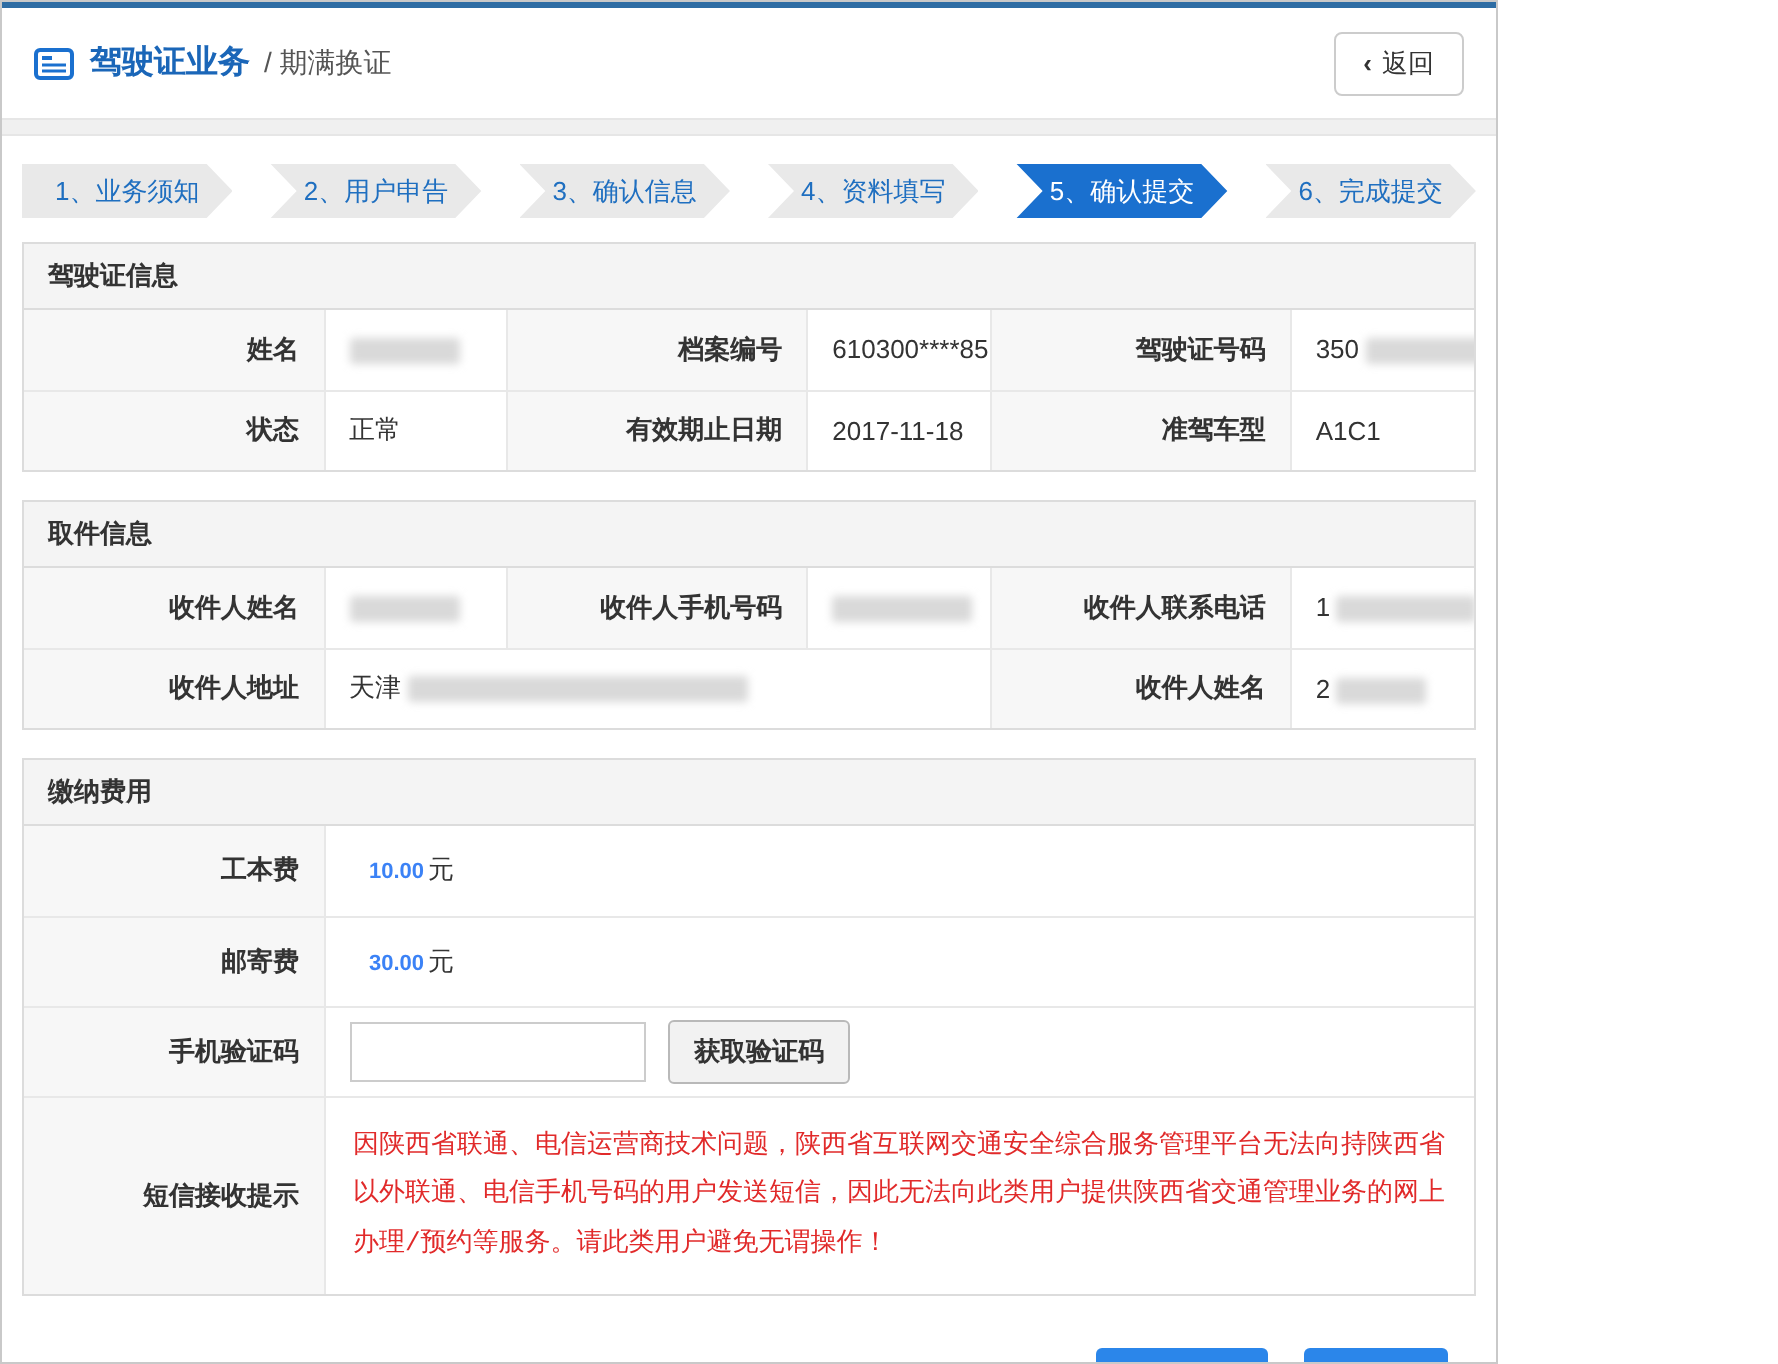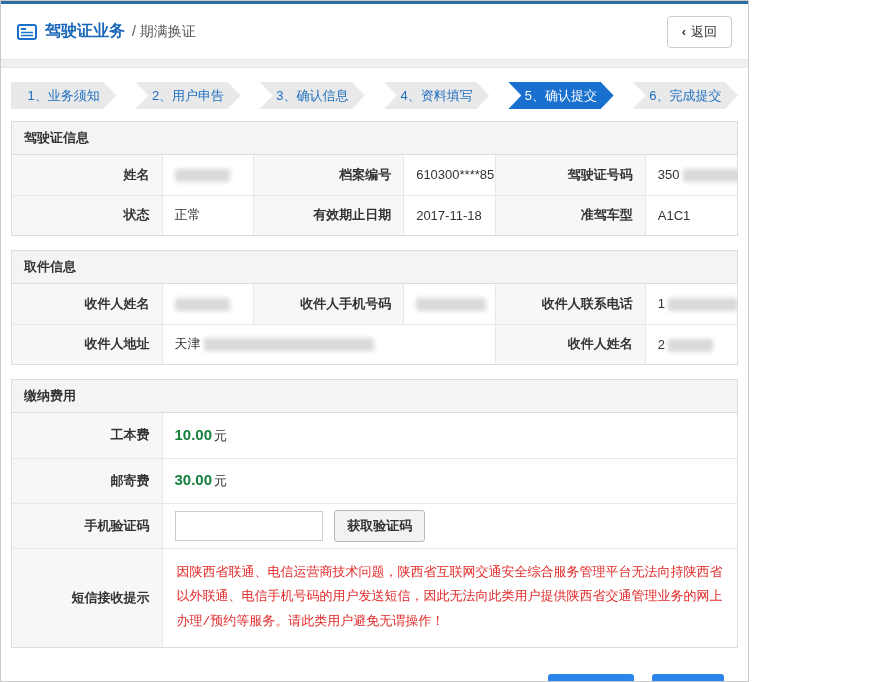--- a/index.html
+++ b/index.html
@@ -32,21 +32,21 @@
   .grid tr:first-child td { border-top:none; }
   .grid td:first-child { border-left:none; }
   .grid td:last-child { border-right:none; }
   .grid tr:last-child td { border-bottom:none; }
   col.c-lbl { width:150px; }
   .redact { display:inline-block; height:13px; background:#d9d9d9; border-radius:2px;
             filter:blur(2px); vertical-align:middle; margin-left:3px; }
   .redact.nolead { margin-left:0; }
   .w45{width:45px} .w55{width:55px} .w70{width:70px} .w85{width:85px} .w170{width:170px}
   .tall td { height:45px; }
-  .fee-num { color:#15803d; font-weight:bold; font-size:15px; }
+  .fee-num { color:#3b82f6; font-weight:bold; font-size:11px;margin-left:10px; }
   .fee-unit { color:#333; font-size:13px; margin-left:2px; }
   .captcha-input { width:148px; height:30px; border:1px solid #ccc; padding:0 8px; font-size:13px;
                    margin-right:8px; vertical-align:middle; font-family:inherit; }
   .captcha-btn { height:32px; padding:0 12px; background:#f2f2f2; border:1px solid #b9b9b9;
                  border-radius:3px; font-size:13px; font-weight:bold; color:#333; cursor:pointer;
                  vertical-align:middle; font-family:Liberation Mono, monospace; }
   td.notice-cell { white-space:normal; padding:12px 14px; }
   .notice { color:#e12a2a; font-size:13px; line-height:1.9;font-family:Liberation Mono, monospace; }
   .footer { padding:12px 14px 16px; text-align:right; }
   .btn-primary { background:#2b86ea; color:#fff; border:none; border-radius:3px;

